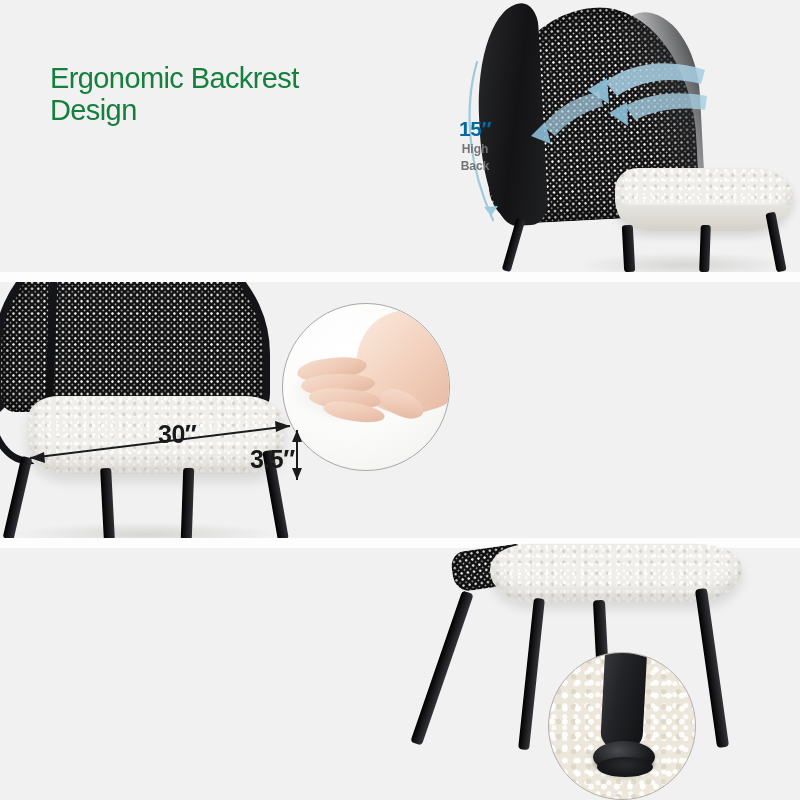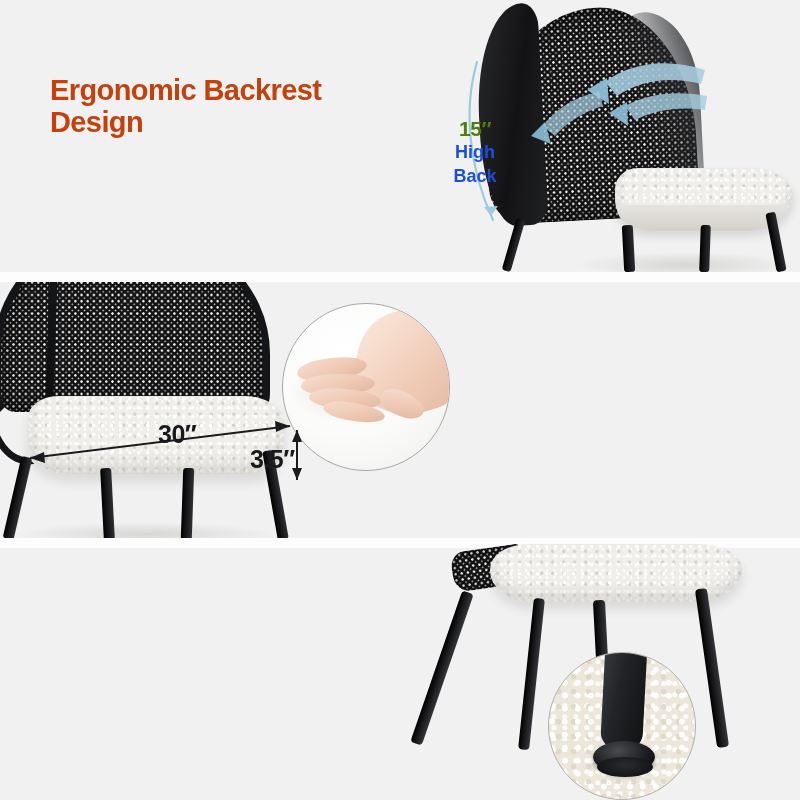--- a/index.html
+++ b/index.html
@@ -23,26 +23,25 @@
   #panel-2 { top: 282px; height: 256px; background: #f1f1f1; }
   #panel-3 { top: 548px; height: 252px; background: #f1f1f1; }
 
   .divider { position: absolute; left: 0; width: 800px; height: 10px; background: #fdfdfd; }
   #div-1 { top: 272px; }
   #div-2 { top: 538px; }
 
   
   .headline {
     position: absolute;
-    font-weight: 700;
-    color: #c2410c;
+    font-weight: 400;
+    color: #15803d;
     letter-spacing: -0.6px;
     line-height: 1.12;
     white-space: pre-line;
-    margin-top: 12px;
   }
   .subtext {
     position: absolute;
     color: #5d6064;
     font-weight: 400;
     line-height: 1.42;
     white-space: pre-line;
   }
 
   #t1-head { left: 50px; top: 62px;  font-size: 29px; width: 360px; }
@@ -100,22 +99,22 @@
   #c1-l1 { left: 54px;  top: 218px; width: 9px;  height: 54px; border-radius: 3px; transform: rotate(16deg); background: linear-gradient(90deg,#000,#2d2e32); }
   #c1-l2 { left: 168px; top: 225px; width: 11px; height: 47px; border-radius: 3px; transform: rotate(-3deg); background: linear-gradient(90deg,#000,#2d2e32); }
   #c1-l3 { left: 245px; top: 225px; width: 10px; height: 47px; border-radius: 3px; transform: rotate(2deg); background: linear-gradient(90deg,#000,#2d2e32); }
   #c1-l4 { left: 316px; top: 212px; width: 10px; height: 60px; border-radius: 3px; transform: rotate(-11deg); background: linear-gradient(90deg,#000,#2d2e32); }
 
   
   #c1-flow { position: absolute; left: 0; top: 0; width: 345px; height: 272px; pointer-events: none; }
 
   
   #label-15 { position: absolute; left: 449px; top: 118px; width: 52px; text-align: center; z-index: 5; }
-  #label-15 .big { font-size: 21px; font-weight: 700; color: #4d7c0f; line-height: 1; letter-spacing: -0.5px; text-align: center; }
-  #label-15 .small { font-size: 18px; font-weight: 600; color: #1d4ed8; line-height: 1.18; margin-top: 3px; }
+  #label-15 .big { font-size: 21px; font-weight: 700; color: #0369a1; line-height: 1; letter-spacing: -0.5px; text-align: center; }
+  #label-15 .small { font-size: 12px; font-weight: 600; color: #737373; line-height: 1.18; margin-top: 3px; }
 
   
   #chair2 { position: absolute; left: -14px; top: -62px; width: 330px; height: 320px; }
   #c2-back {
     position: absolute; left: 12px; top: 10px; width: 268px; height: 182px;
     border-radius: 140px 146px 16px 18px / 126px 130px 22px 24px;
     box-shadow: inset 0 0 30px rgba(0,0,0,.55);
   }
   #c2-frame {
     position: absolute; left: 8px; top: 6px; width: 276px; height: 192px;

